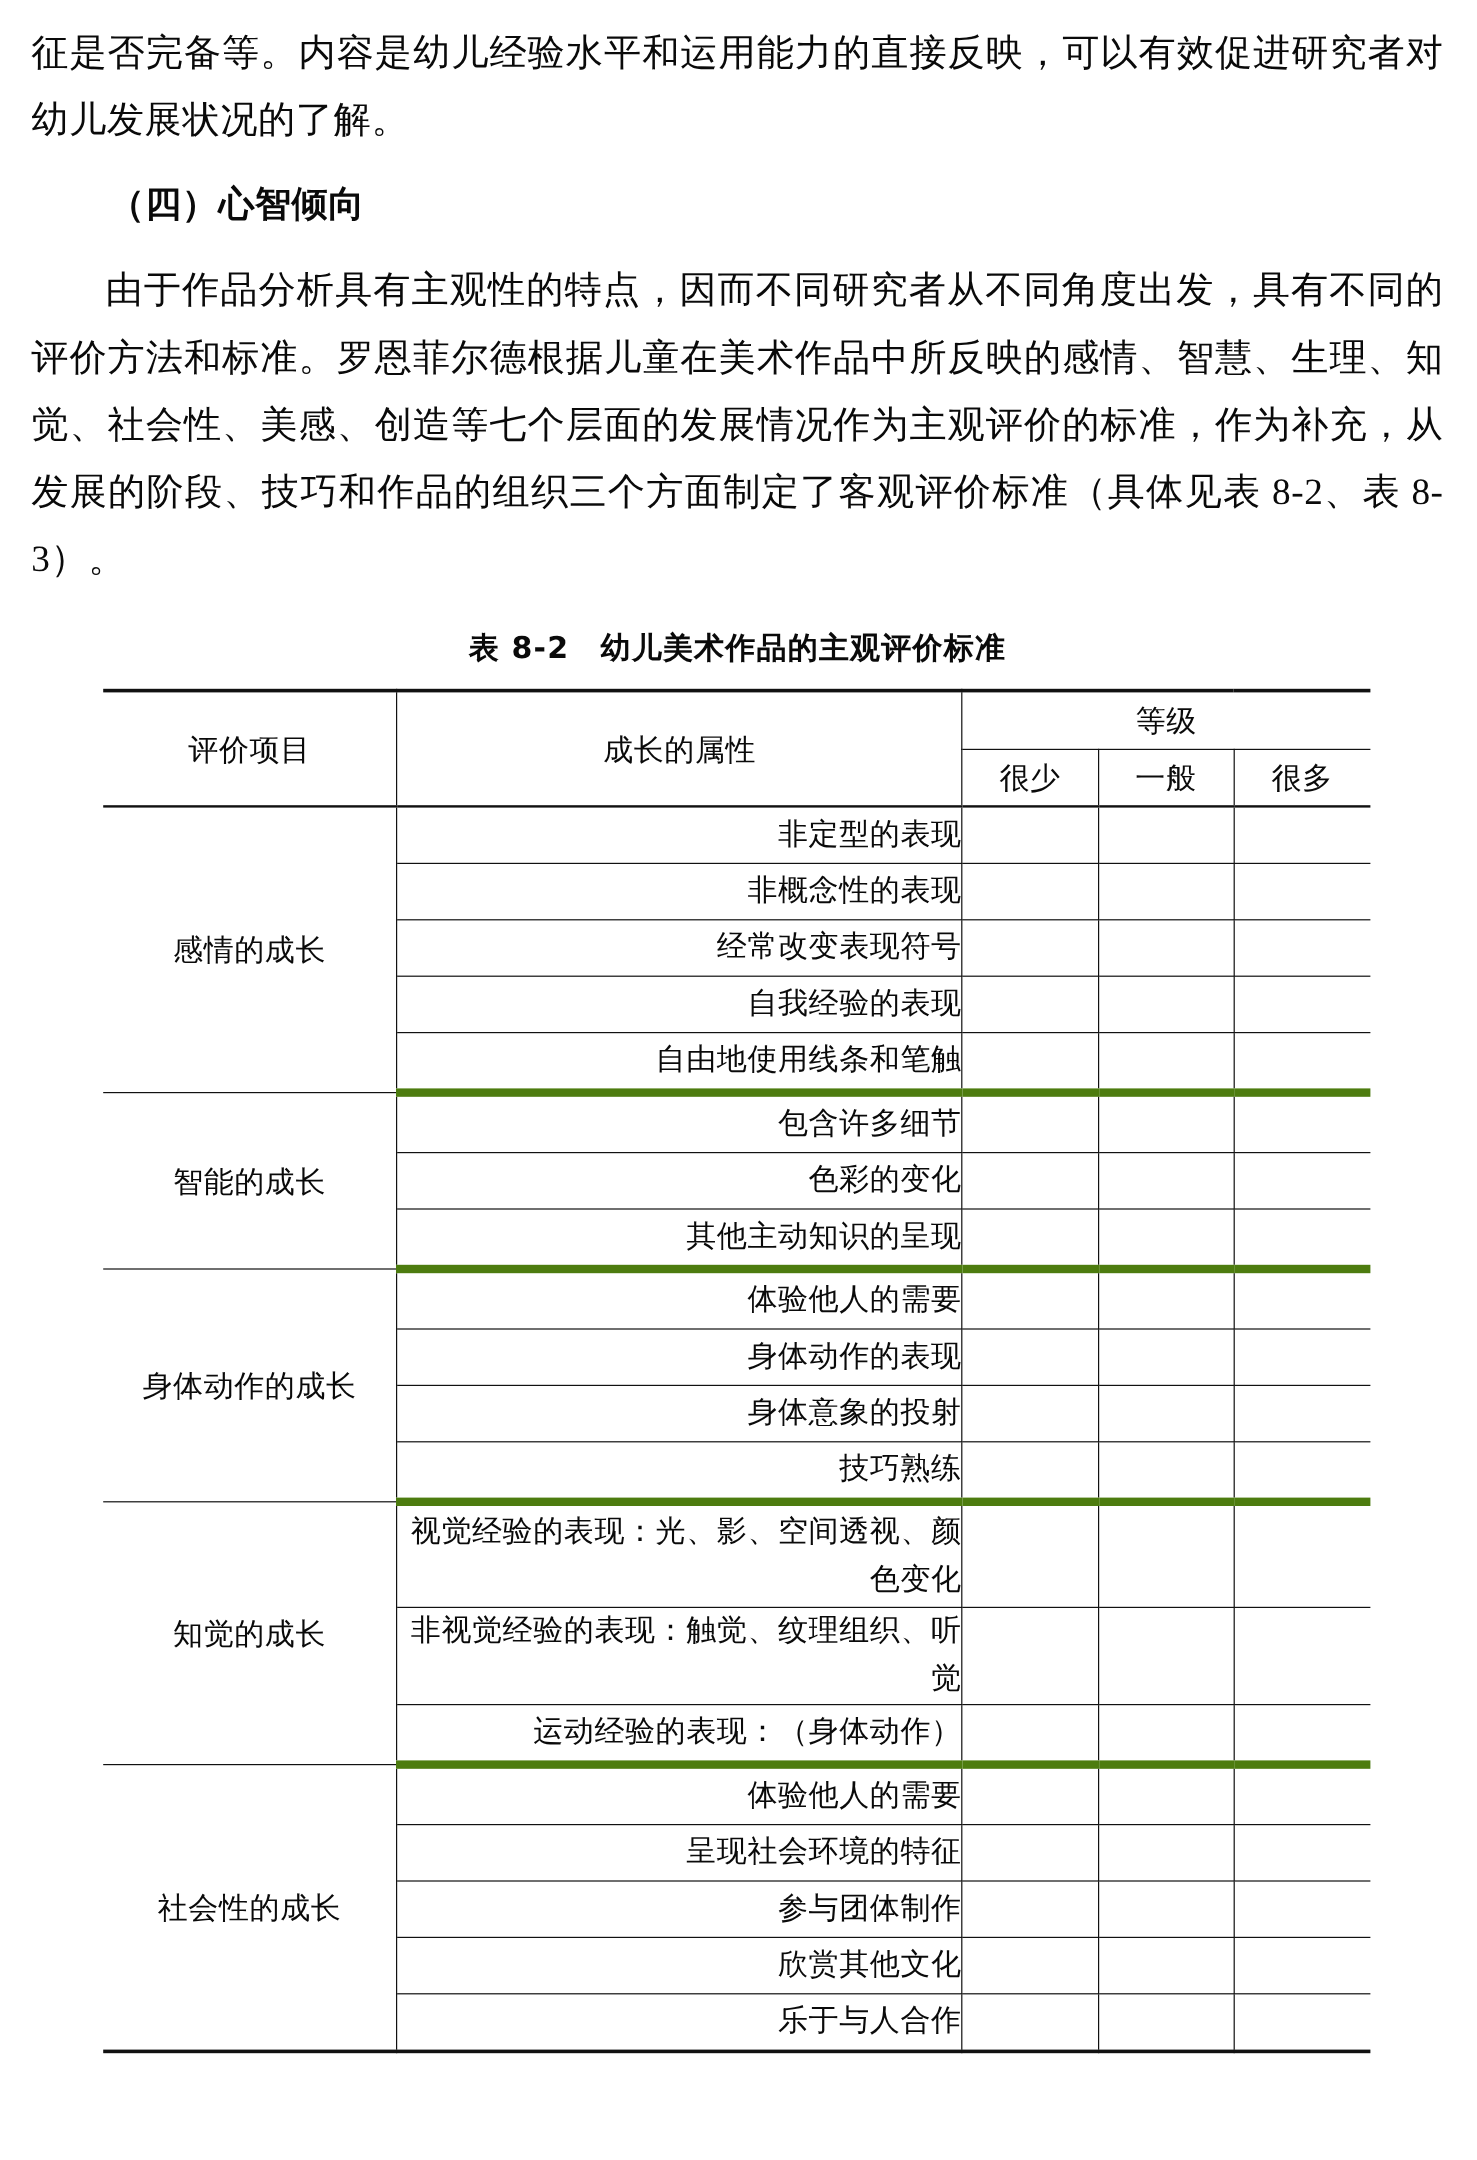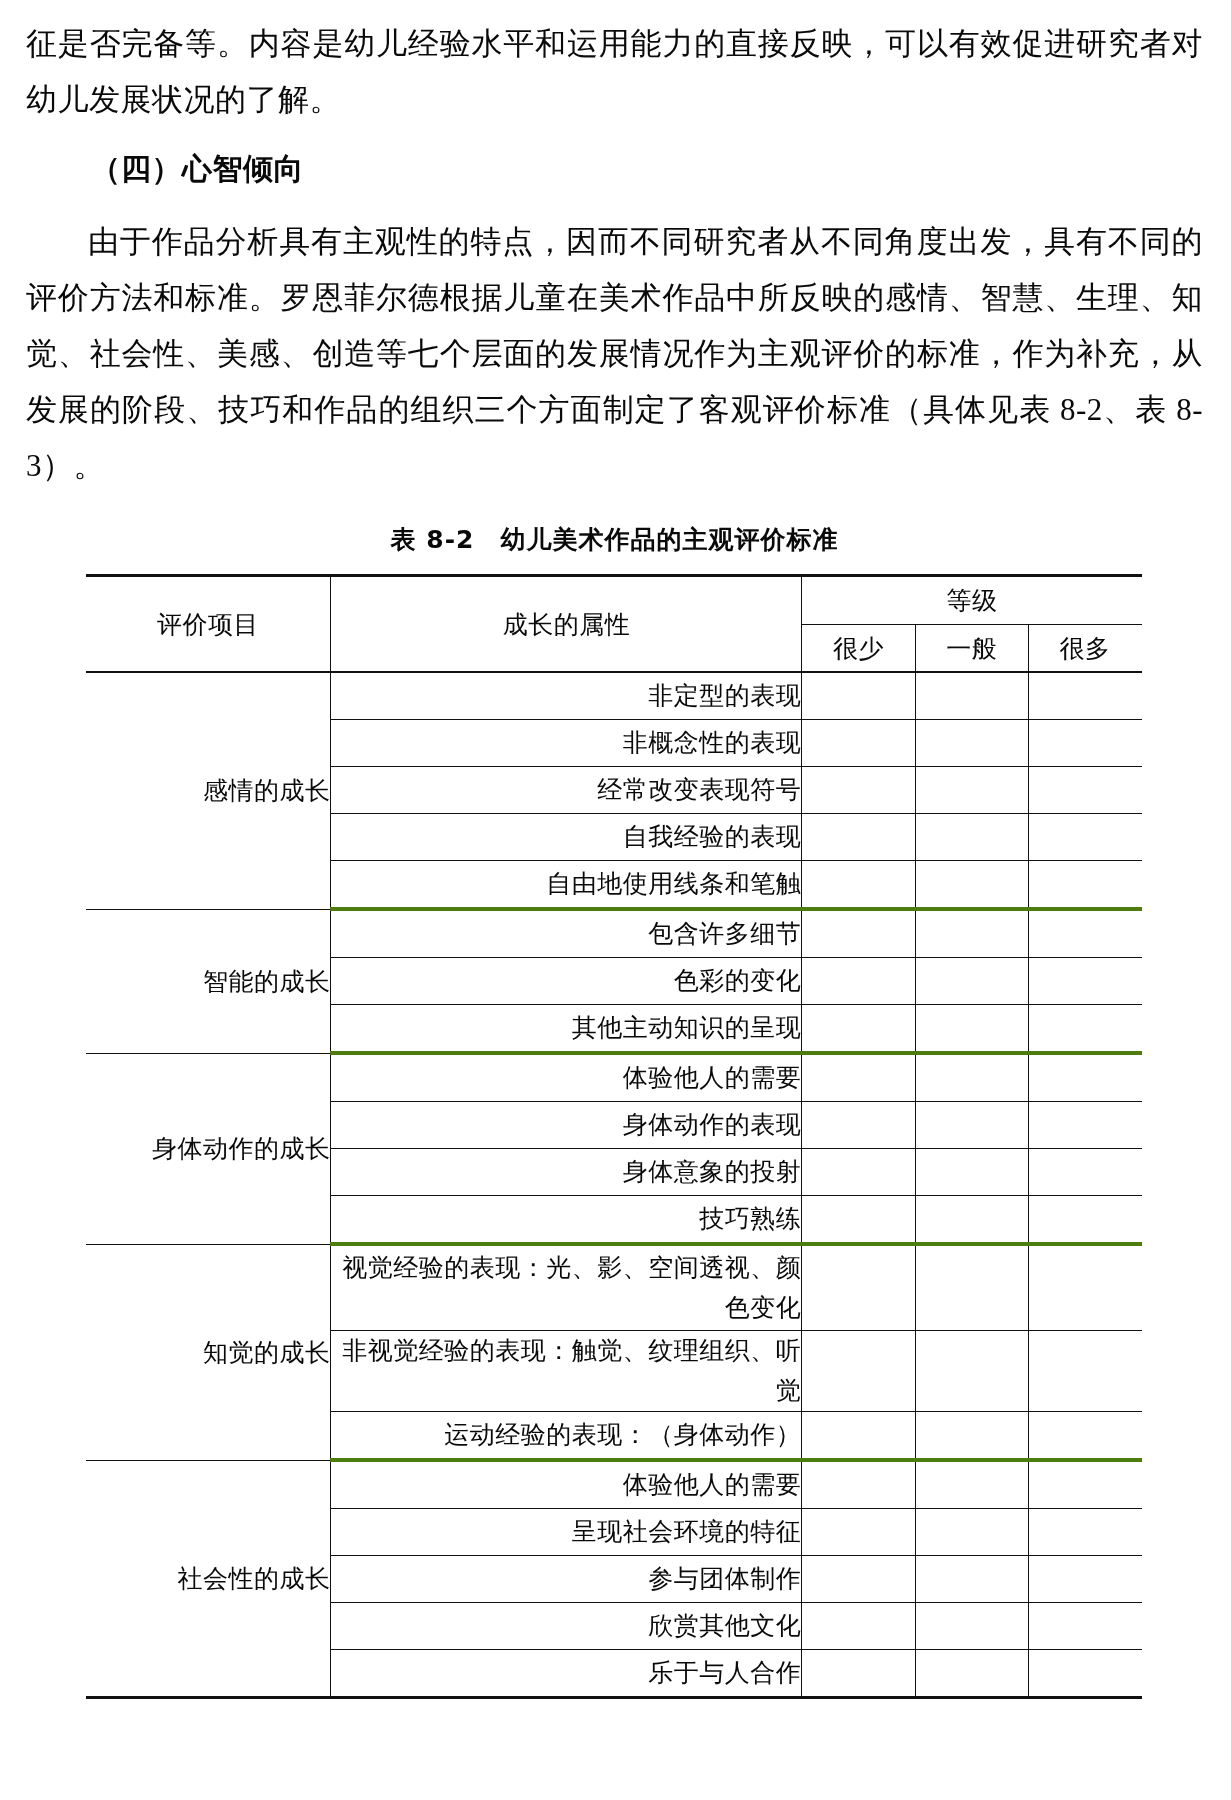--- a/index.html
+++ b/index.html
@@ -29,21 +29,21 @@
     text-align: justify;
     text-justify: inter-ideograph;
   }
   .prose p {
     margin: 16px;
   }
   .para-indent {
     text-indent: 2em;
   }
   .heading {
-    font-family: Liberation Mono, monospace;
+    font-family: Liberation Serif, serif;
     font-weight: bold;
     font-size: 30px;
     line-height: 54px;
     margin: 0;
     text-indent: 2.15em;
     letter-spacing: 0.5px;
   }
 
   
   .table-caption {
@@ -101,40 +101,40 @@
     height: 46px;
   }
   .th-tall {
     height: 94px;
   }
   .grade-top {
     border-bottom: 1px solid #111;
   }
 
   td.cat {
-    text-align: right;
+    text-align: center;
     border-right: 1px solid #111;
   }
   td.attr {
     text-align: right;
     padding: 0 10px 0 14px;
     line-height: 40px;
   }
   td.mark {
     text-align: center;
   }
   tr.body-row td {
     height: 46px;
   }
   tr.body-row.two-line td {
     height: 84px;
   }
   
   tr.group-end > td {
-    border-bottom: 4px solid #4d7c0f;
+    border-bottom: 7px solid #4d7c0f;
   }
   tbody tr:first-child > td {
     border-top: 2px solid #111;
   }
 </style>
 </head>
 <body>
 
 <div class="page">
 

